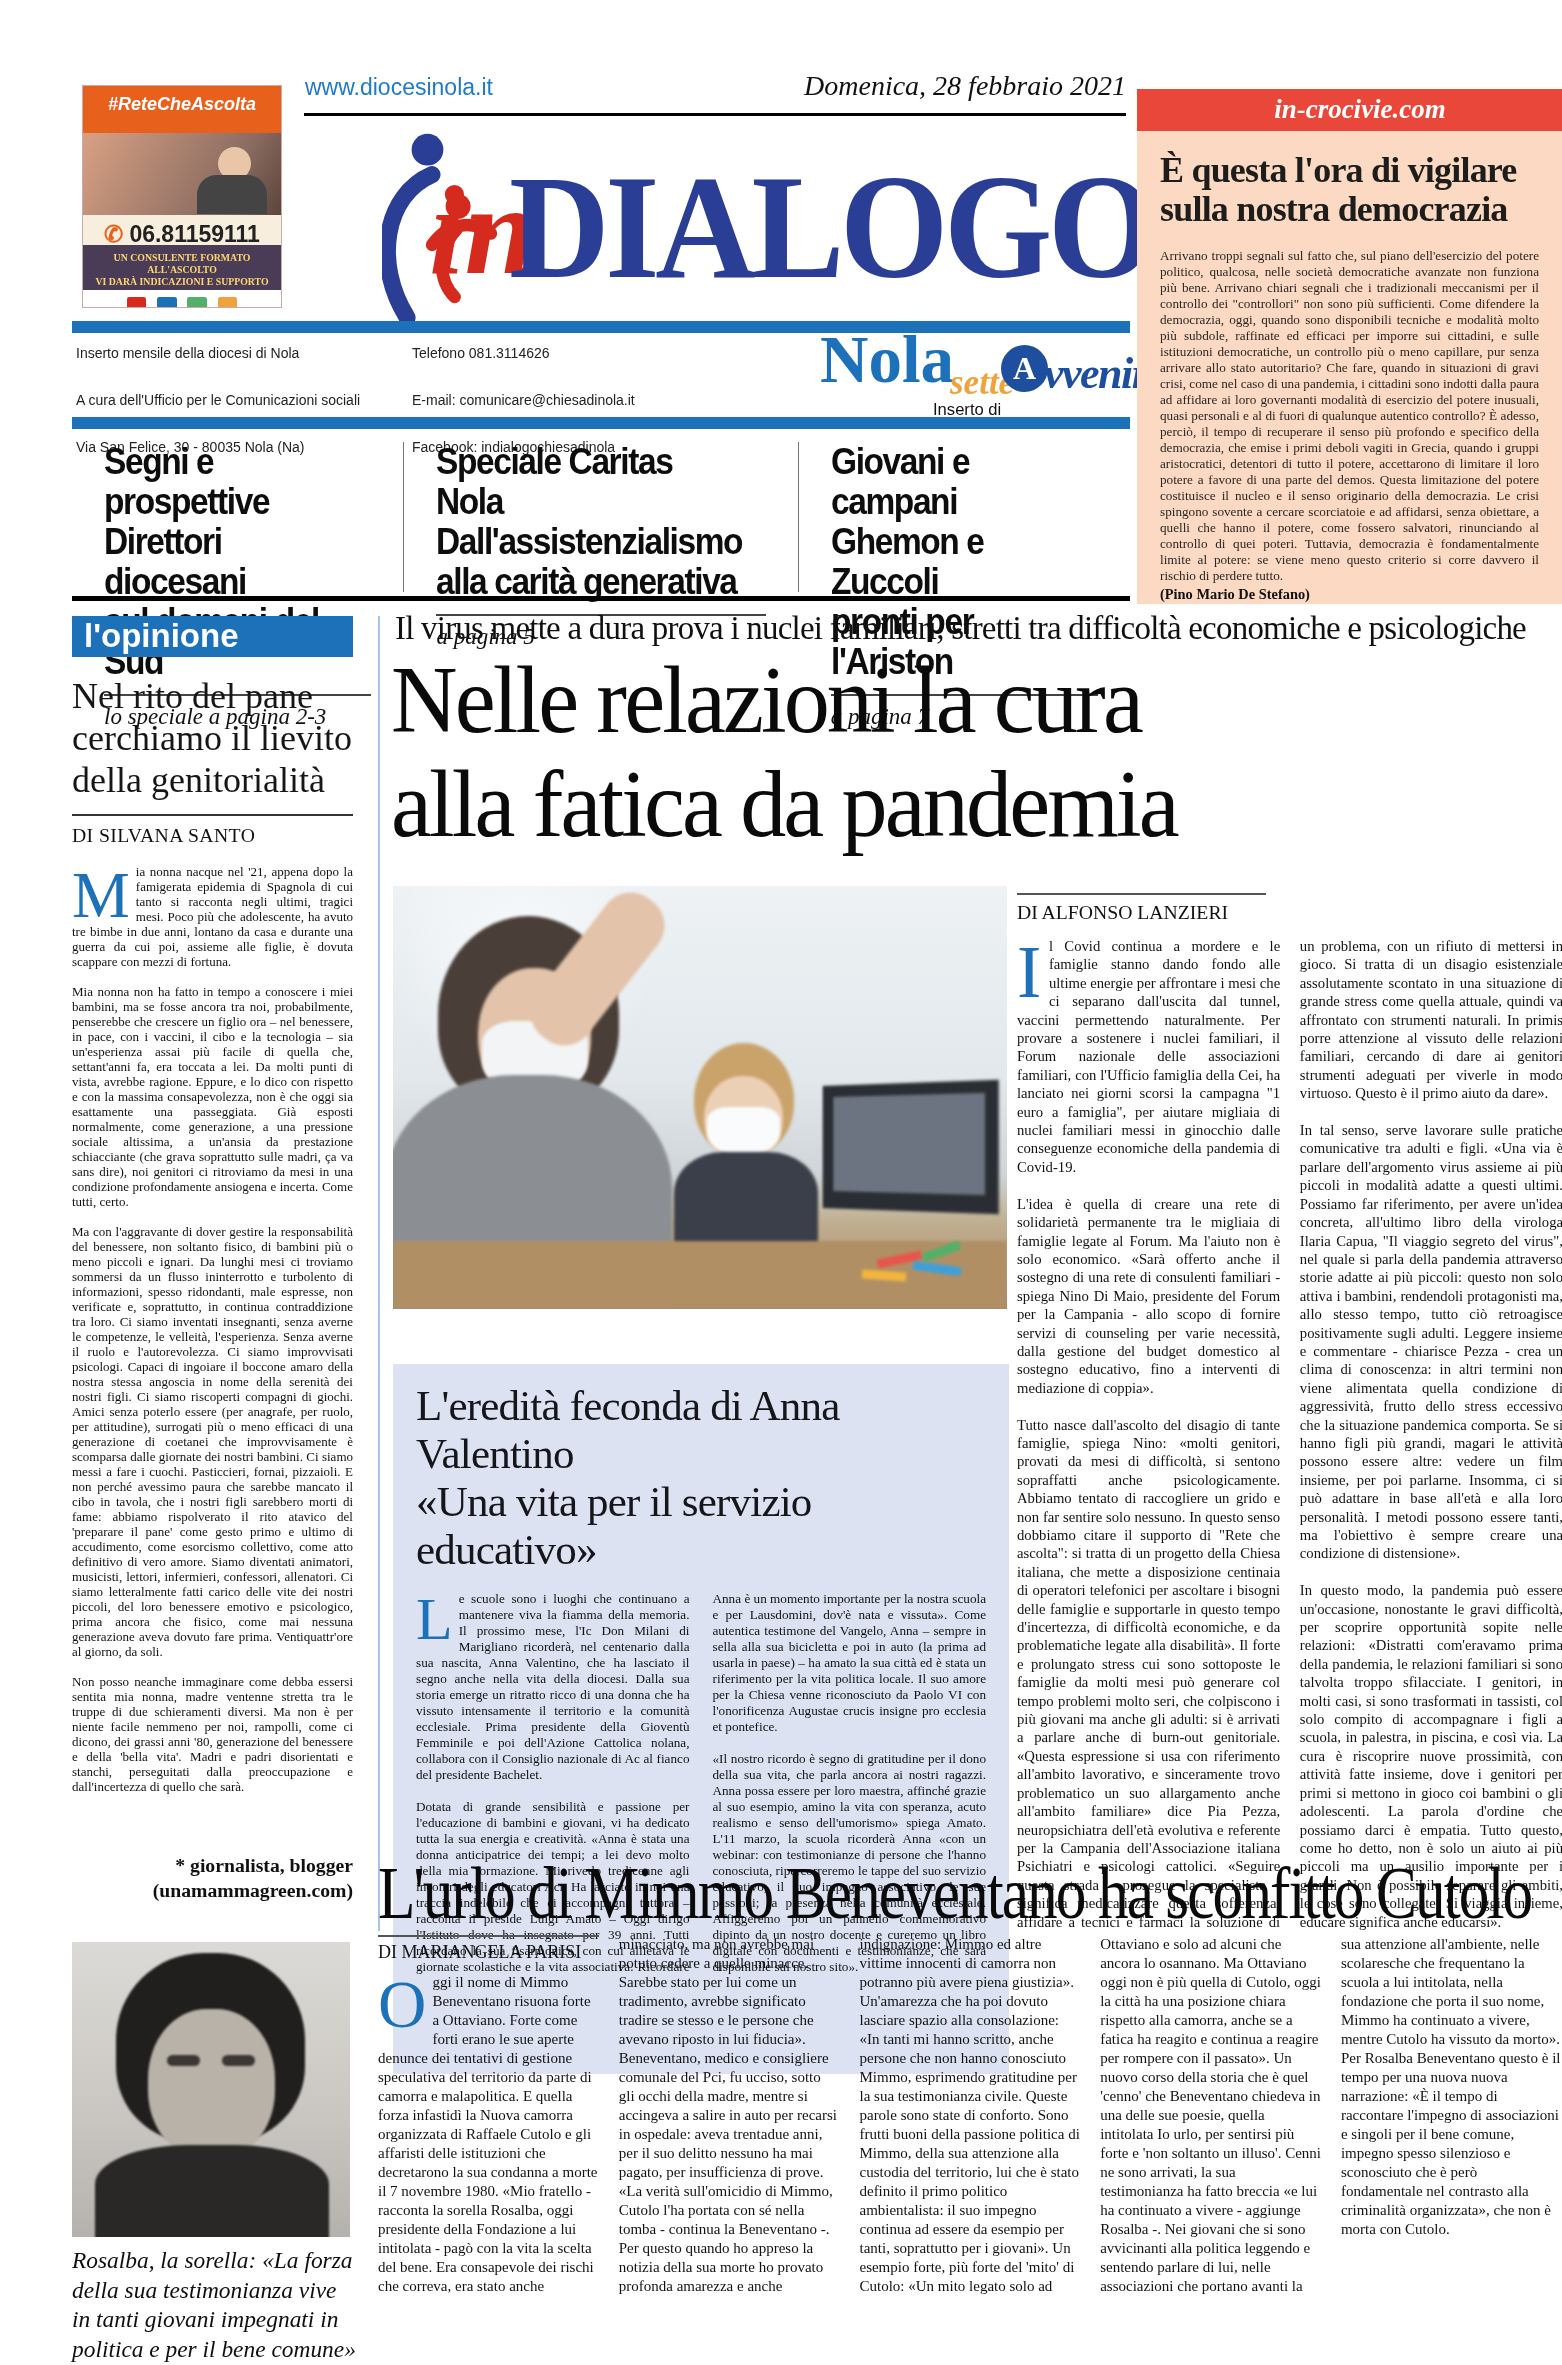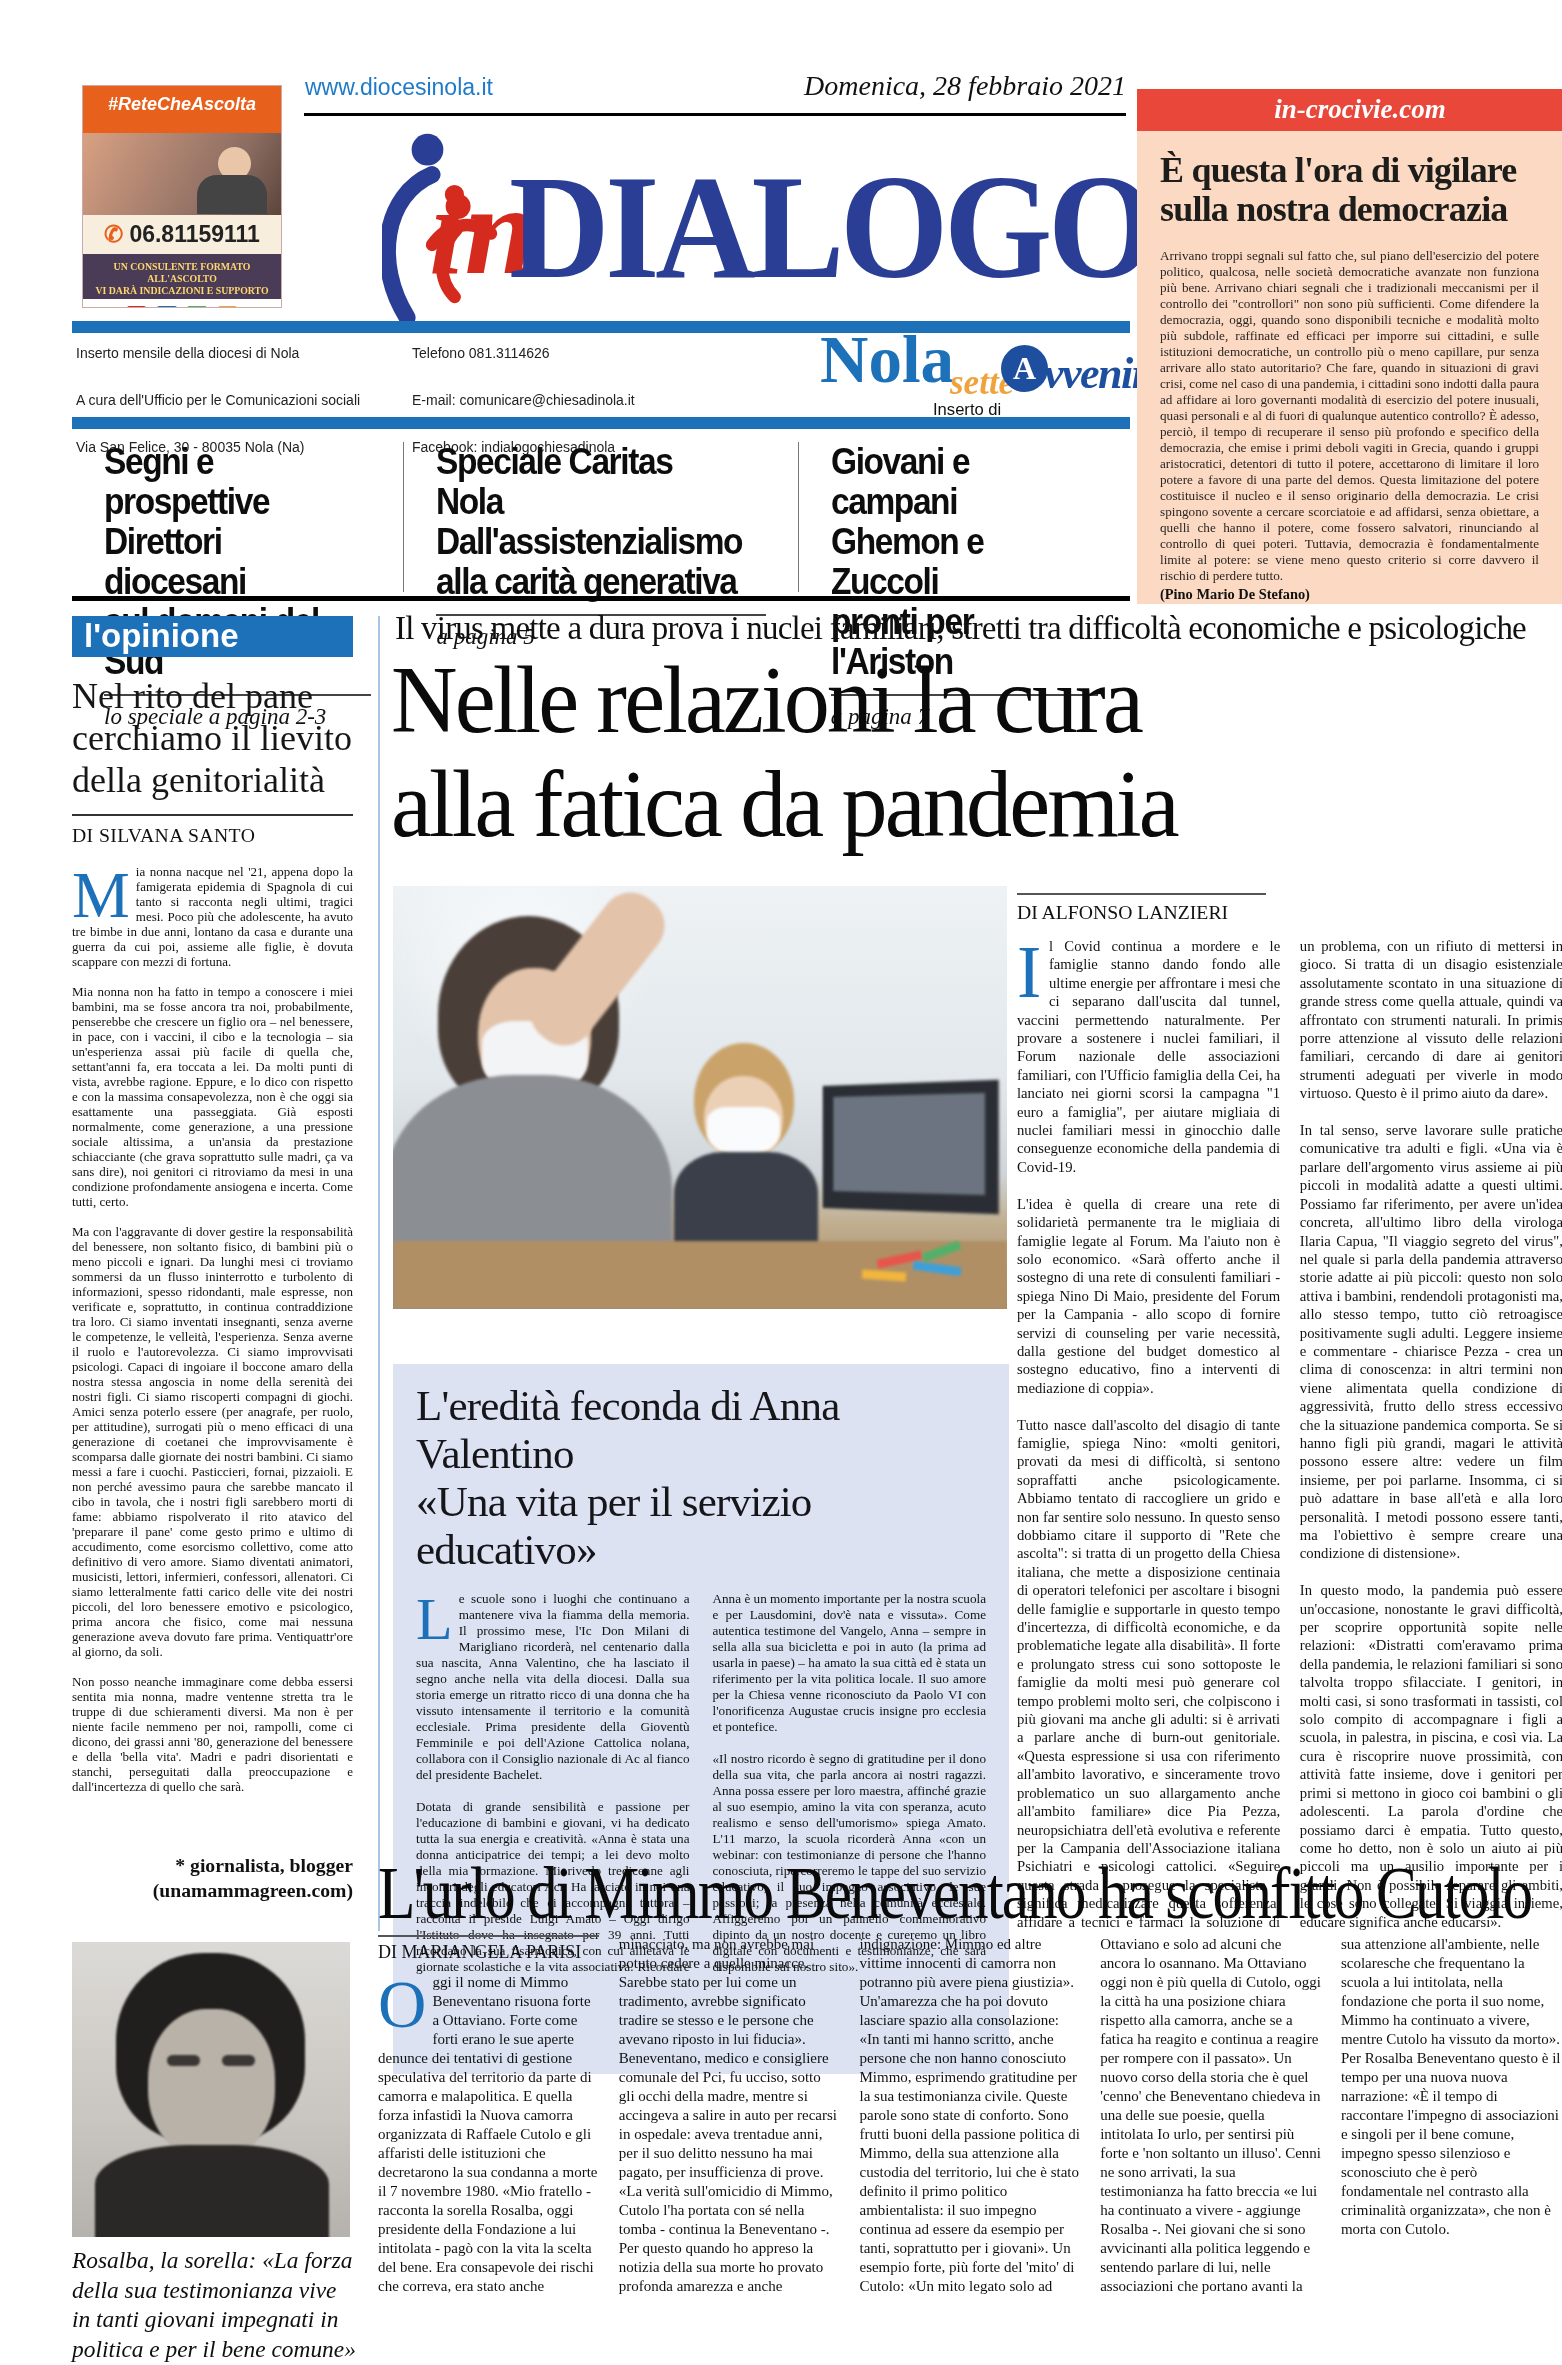--- a/index.html
+++ b/index.html
@@ -25,21 +25,21 @@
   .ns-inserto{position:absolute;left:113px;top:70px;font-size:16.6px;font-family:"Liberation Sans",sans-serif;color:#111;}
   .ns-avv-dot{position:absolute;left:181px;top:15px;width:47px;height:47px;border-radius:50%;background:#1d4f9e;}
   .ns-avv-a{position:absolute;left:193px;top:19.7px;color:#fff;font-size:32px;font-weight:700;}
   .ns-avv-word{position:absolute;left:224px;top:18px;font-size:44px;font-style:italic;font-weight:700;color:#1d4f9e;letter-spacing:-1.5px;}
   
   .ad{left:82px;top:85px;width:198px;height:221px;border:0.8px solid #caa;overflow:hidden;font-family:"Liberation Sans",sans-serif;}
   .ad-top{height:47px;background:#e8611c;color:#fff;font-weight:700;font-style:italic;font-size:18px;line-height:36px;text-align:center;}
   .ad-photo{height:82px;background:linear-gradient(120deg,#d9a183,#8c6d62 70%,#5c453c);position:relative;}
   .ad-head{position:absolute;right:30px;top:13.6px;width:33px;height:33px;border-radius:50%;background:#e9c6a8;}
   .ad-body{position:absolute;right:13.6px;top:42px;width:70px;height:39px;border-radius:19.7px 19.7px 0 0;background:#444;}
-  .ad-phone{height:39px;background:#f7eedd;color:#222;font-weight:700;font-size:23px;line-height:39px;text-align:center;}
+  .ad-phone{height:30px;background:#f7eedd;color:#222;font-weight:700;font-size:23px;line-height:39px;text-align:center;}
   .ad-phone .glyph{color:#e8611c;margin-right:6px;}
   .ad-strip{height:45px;background:#4a3b56;color:#ffd76e;font-weight:700;font-size:9.8px;line-height:12px;text-align:center;padding:6.8px 7.6px 0 7.6px;box-sizing:border-box;font-family:Liberation Serif, serif;}
   .ad-logos{height:25px;background:#fff;display:flex;align-items:center;justify-content:center;gap:10.6px;}
   .ad-logos span{width:19.7px;height:12px;border-radius:2.3px;display:inline-block;}
   
   .croc{left:1137px;top:89px;width:425px;}
   .croc-bar{height:42px;background:#e8473a;color:#fff;font-style:italic;font-weight:700;font-size:27px;line-height:41px;padding-left:21px;box-sizing:border-box;text-align:center;}
   .croc-box{background:#fbd9c2;padding:19.7px 23px 15px 23px;box-sizing:border-box;height:473px;overflow:hidden;}
   .croc-title{font-size:36px;line-height:39px;font-weight:700;color:#1d1d1b;letter-spacing:-0.8px;}
   .croc-body{margin-top:19.7px;font-size:13.2px;line-height:16px;color:#2a2623;}

